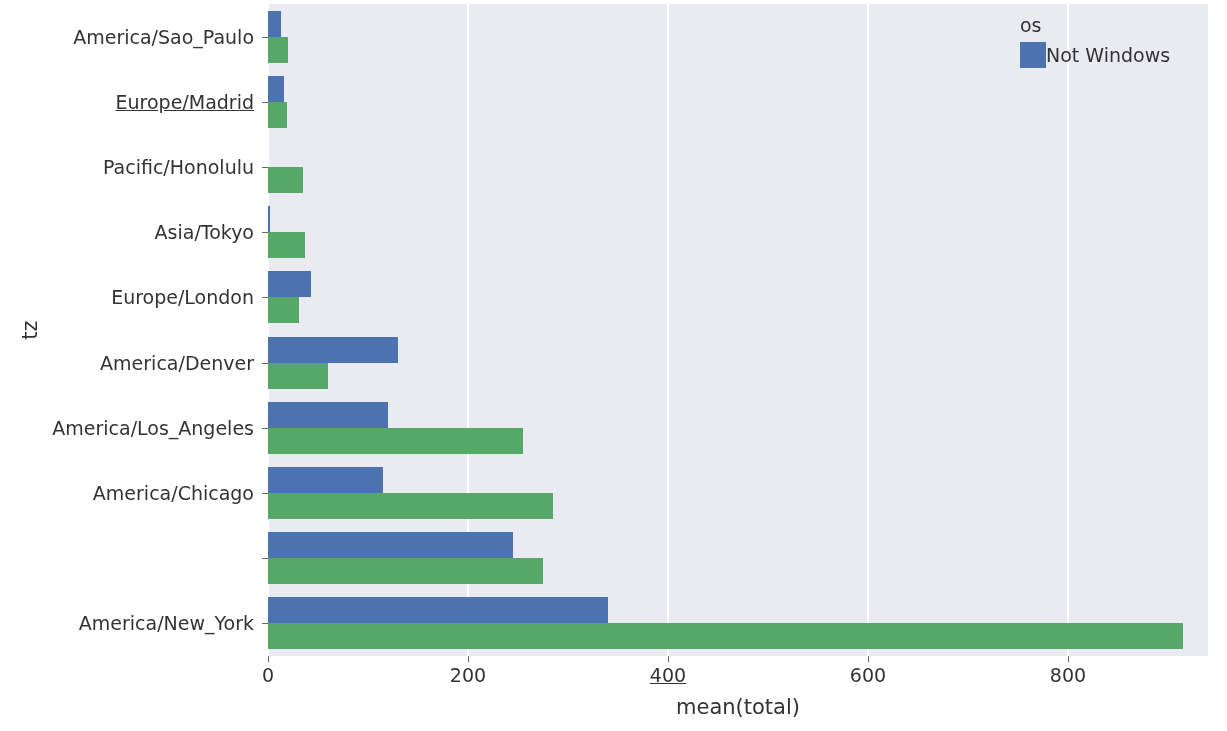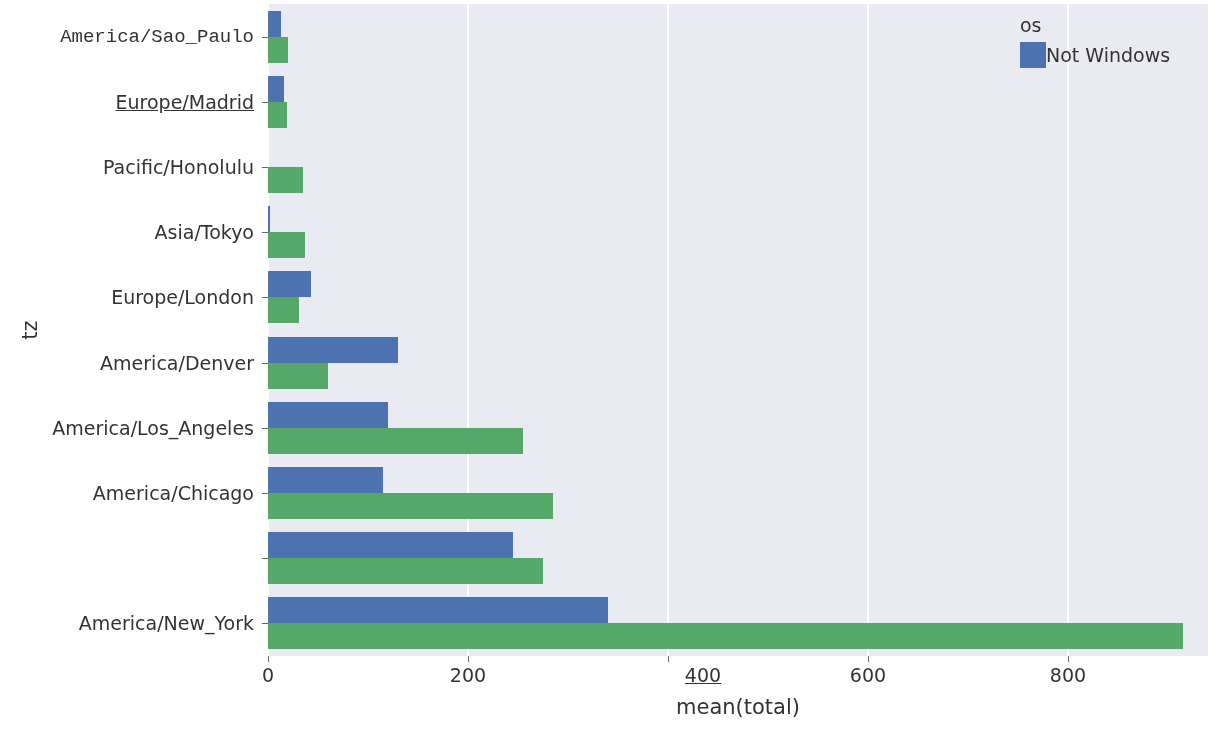--- a/index.html
+++ b/index.html
@@ -156,21 +156,21 @@
 
   <div class="legend">
     <div class="legend-title">os</div>
     <div class="legend-row">
       <div class="legend-swatch" id="sw0" style="background: rgb(76, 114, 176);"></div>
       <div>Not Windows</div>
     </div>
   </div>
 
   <div id="yticks">
-      <div class="ytick-label" style="top: 36.6px; left: 0px; width: 254px; text-align: right; font-family: Liberation Mono, monospace;">America/Sao_Paulo</div>
+      <div class="ytick-label" style="top: 36.6px; left: 0px; width: 254px; text-align: right;">America/Sao_Paulo</div>
       <div class="ytick-mark" style="top: 36.6px;"></div>
       <div class="ytick-label" style="top: 101.8px; left: 0px; width: 254px; text-align: right; text-decoration: underline;">Europe/Madrid</div>
       <div class="ytick-mark" style="top: 101.8px;"></div>
       <div class="ytick-label" style="top: 167px; left: 0px; width: 254px; text-align: right;">Pacific/Honolulu</div>
       <div class="ytick-mark" style="top: 167px;"></div>
       <div class="ytick-label" style="top: 232.2px; left: 0px; width: 254px; text-align: right;">Asia/Tokyo</div>
       <div class="ytick-mark" style="top: 232.2px;"></div>
       <div class="ytick-label" style="top: 297.4px; left: 0px; width: 254px; text-align: right;">Europe/London</div>
       <div class="ytick-mark" style="top: 297.4px;"></div>
       <div class="ytick-label" style="top: 362.6px; left: 0px; width: 254px; text-align: right;">America/Denver</div>
@@ -182,21 +182,21 @@
       <div class="ytick-label" style="top: 558.2px; left: 0px; width: 254px; text-align: right;"></div>
       <div class="ytick-mark" style="top: 558.2px;"></div>
       <div class="ytick-label" style="top: 623.4px; left: 0px; width: 254px; text-align: right;">America/New_York</div>
       <div class="ytick-mark" style="top: 623.4px;"></div>
     </div>
   <div id="xticks">
       <div class="xtick-label" style="left: 268px;">0</div>
       <div class="xtick-mark" style="left: 268px;"></div>
       <div class="xtick-label" style="left: 468px;">200</div>
       <div class="xtick-mark" style="left: 468px;"></div>
-      <div class="xtick-label" style="left: 703px; text-decoration: underline;">400</div>
+      <div class="xtick-label" style="left: 668px; text-decoration: underline;">400</div>
       <div class="xtick-mark" style="left: 668px;"></div>
       <div class="xtick-label" style="left: 868px;">600</div>
       <div class="xtick-mark" style="left: 868px;"></div>
       <div class="xtick-label" style="left: 1068px;">800</div>
       <div class="xtick-mark" style="left: 1068px;"></div>
     </div>
 
 </div>
 
 </body></html>

